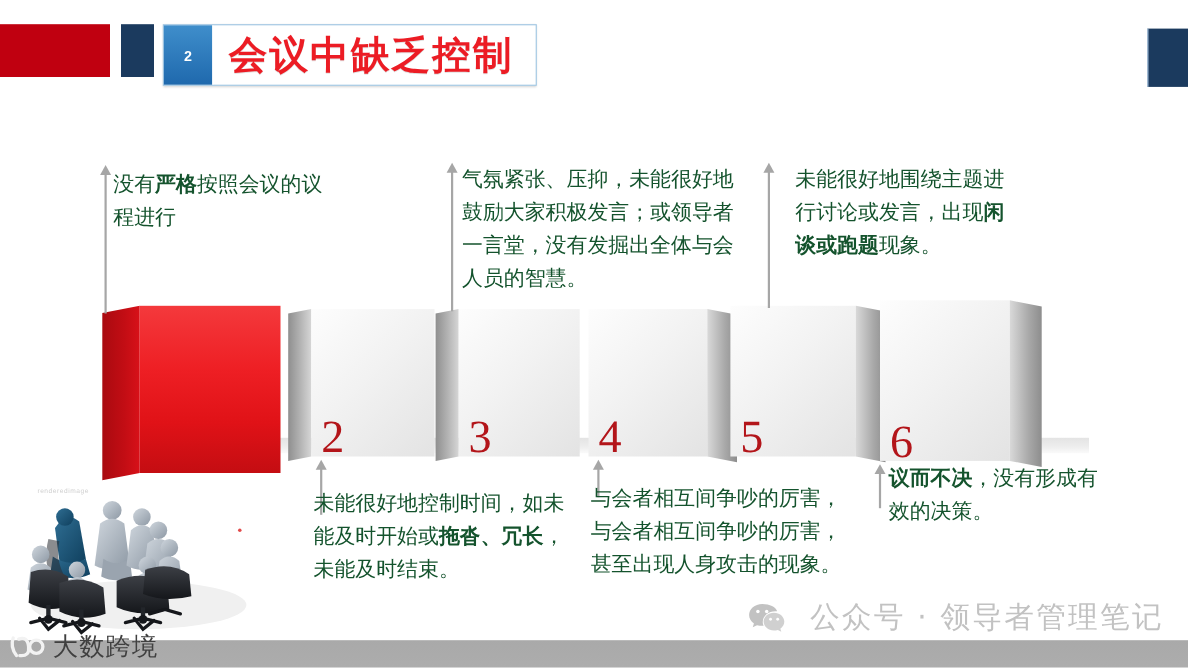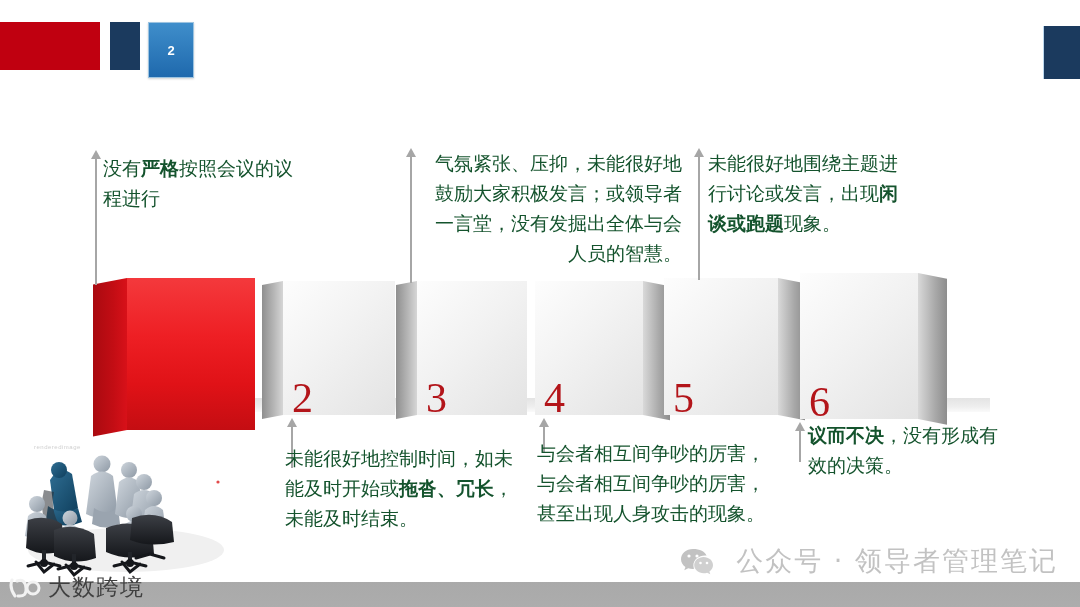--- a/index.html
+++ b/index.html
@@ -155,20 +155,23 @@
 <body>
 
 <div class="hdr-red"></div>
 <div class="hdr-navy"></div>
 <div class="hdr-navy-right"></div>
 
 <div class="title-bar">
   <div class="title-badge">
     <span>2</span>
   </div>
+  <div class="title-text-wrap">
+    <span class="title-text">会议中缺乏控制</span>
+  </div>
 </div>
 
 <div class="stage">
 
   <div class="shadow-strip" style="left:252px; top:398px; width:40px;"></div>
   <div class="shadow-strip" style="left:392px; top:398px; width:36px;"></div>
   <div class="shadow-strip" style="left:520px; top:398px; width:30px;"></div>
   <div class="shadow-strip" style="left:650px; top:398px; width:28px;"></div>
   <div class="shadow-strip" style="left:768px; top:398px; width:36px;"></div>
   <div class="shadow-strip" style="left:930px; top:398px; width:60px;"></div>
@@ -236,29 +239,29 @@
 </div>
 
 <div class="callout" style="left:103px; top:153px; width:200px;">
   <span>没有</span><b>严格</b><span>按照会议的议程进行</span>
 </div>
 
 <div class="callout" style="left:285px; top:443px; width:228px;">
   <span>未能很好地控制时间，如未能及时开始或</span><b>拖沓、冗长</b><span>，未能及时结束。</span>
 </div>
 
-<div class="callout" style="left:420px; top:148px; width:262px;text-align:right;">
+<div class="callout" style="left:420px; top:148px; width:262px;">
   <span>气氛紧张、压抑，未能很好地鼓励大家积极发言；或领导者一言堂，没有发掘出全体与会人员的智慧。</span>
 </div>
 
 <div class="callout" style="left:537px; top:438px; width:228px;">
   <span>与会者相互间争吵的厉害，与会者相互间争吵的厉害，甚至出现人身攻击的现象。</span>
 </div>
 
-<div class="callout" style="left:708px; top:148px; width:206px;">
+<div class="callout" style="left:723px; top:148px; width:206px;">
   <span>未能很好地围绕主题进行讨论或发言，出现</span><b>闲谈或跑题</b><span>现象。</span>
 </div>
 
 <div class="callout" style="left:808px; top:420px; width:190px;">
   <b>议而不决</b><span>，没有形成有效的决策。</span>
 </div>
 
 <div class="illo">
   <span class="tinytext">renderedimage</span>
   <svg width="250" height="150" viewBox="0 0 250 150">

